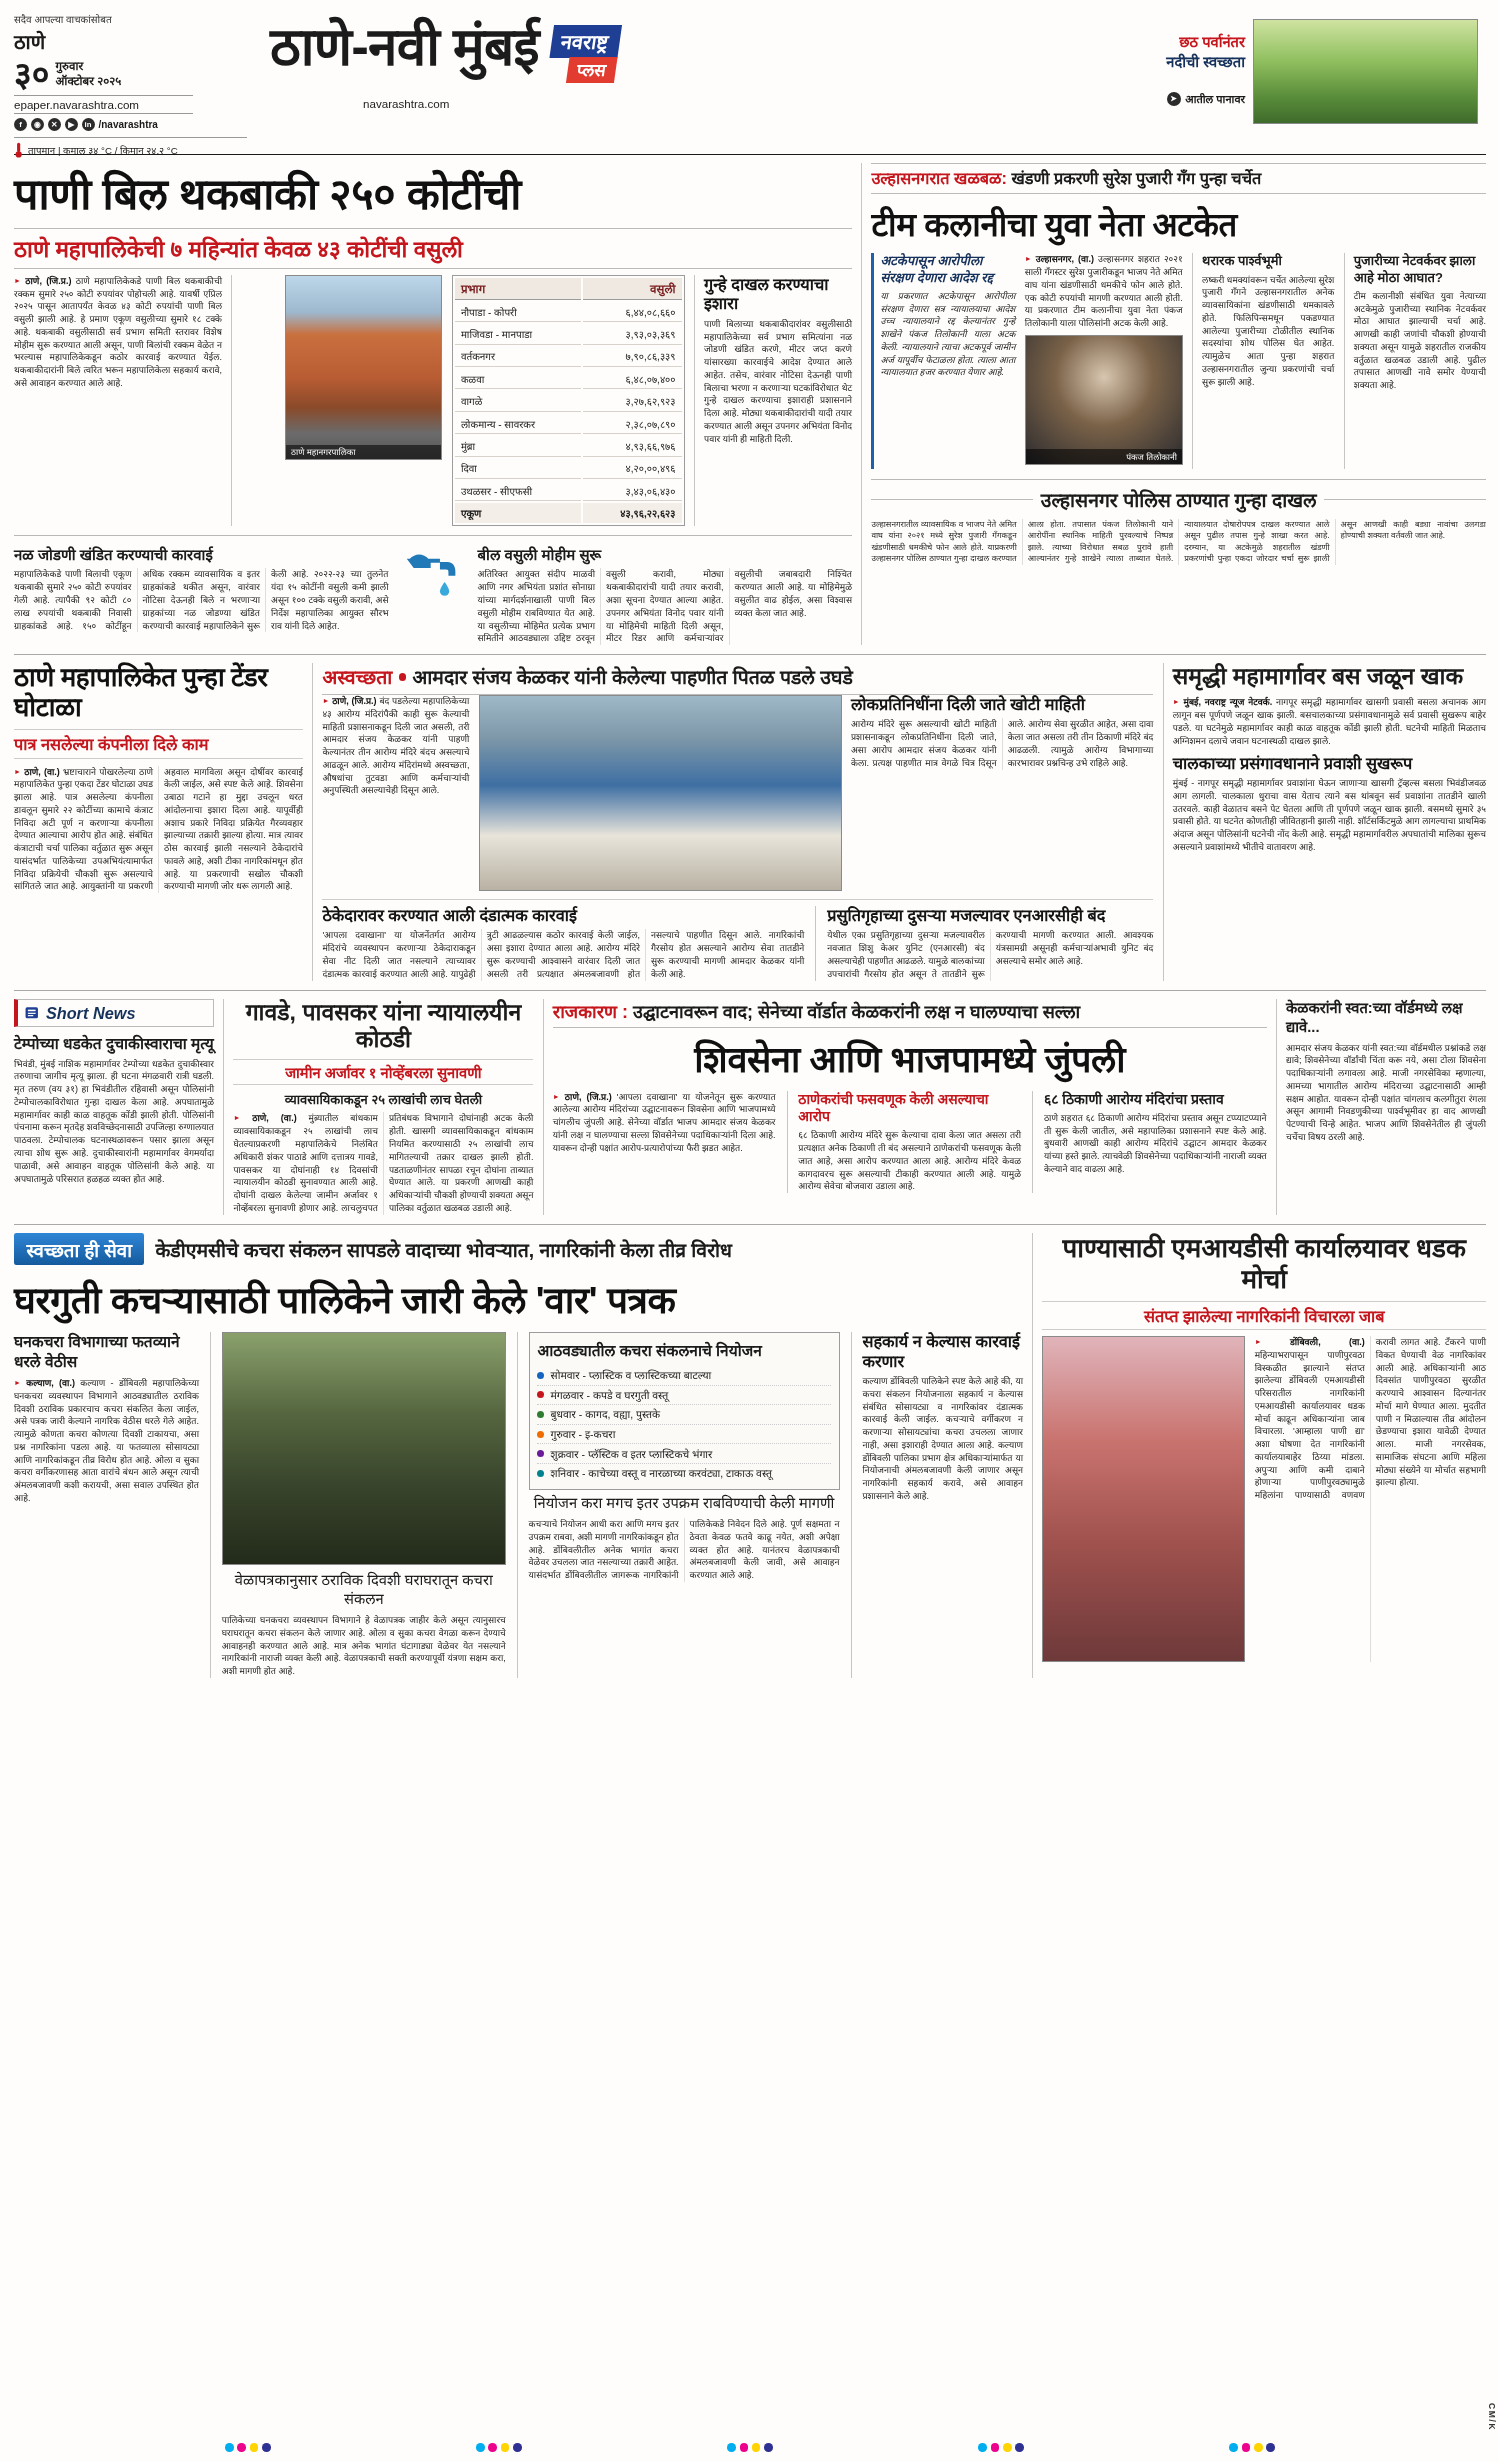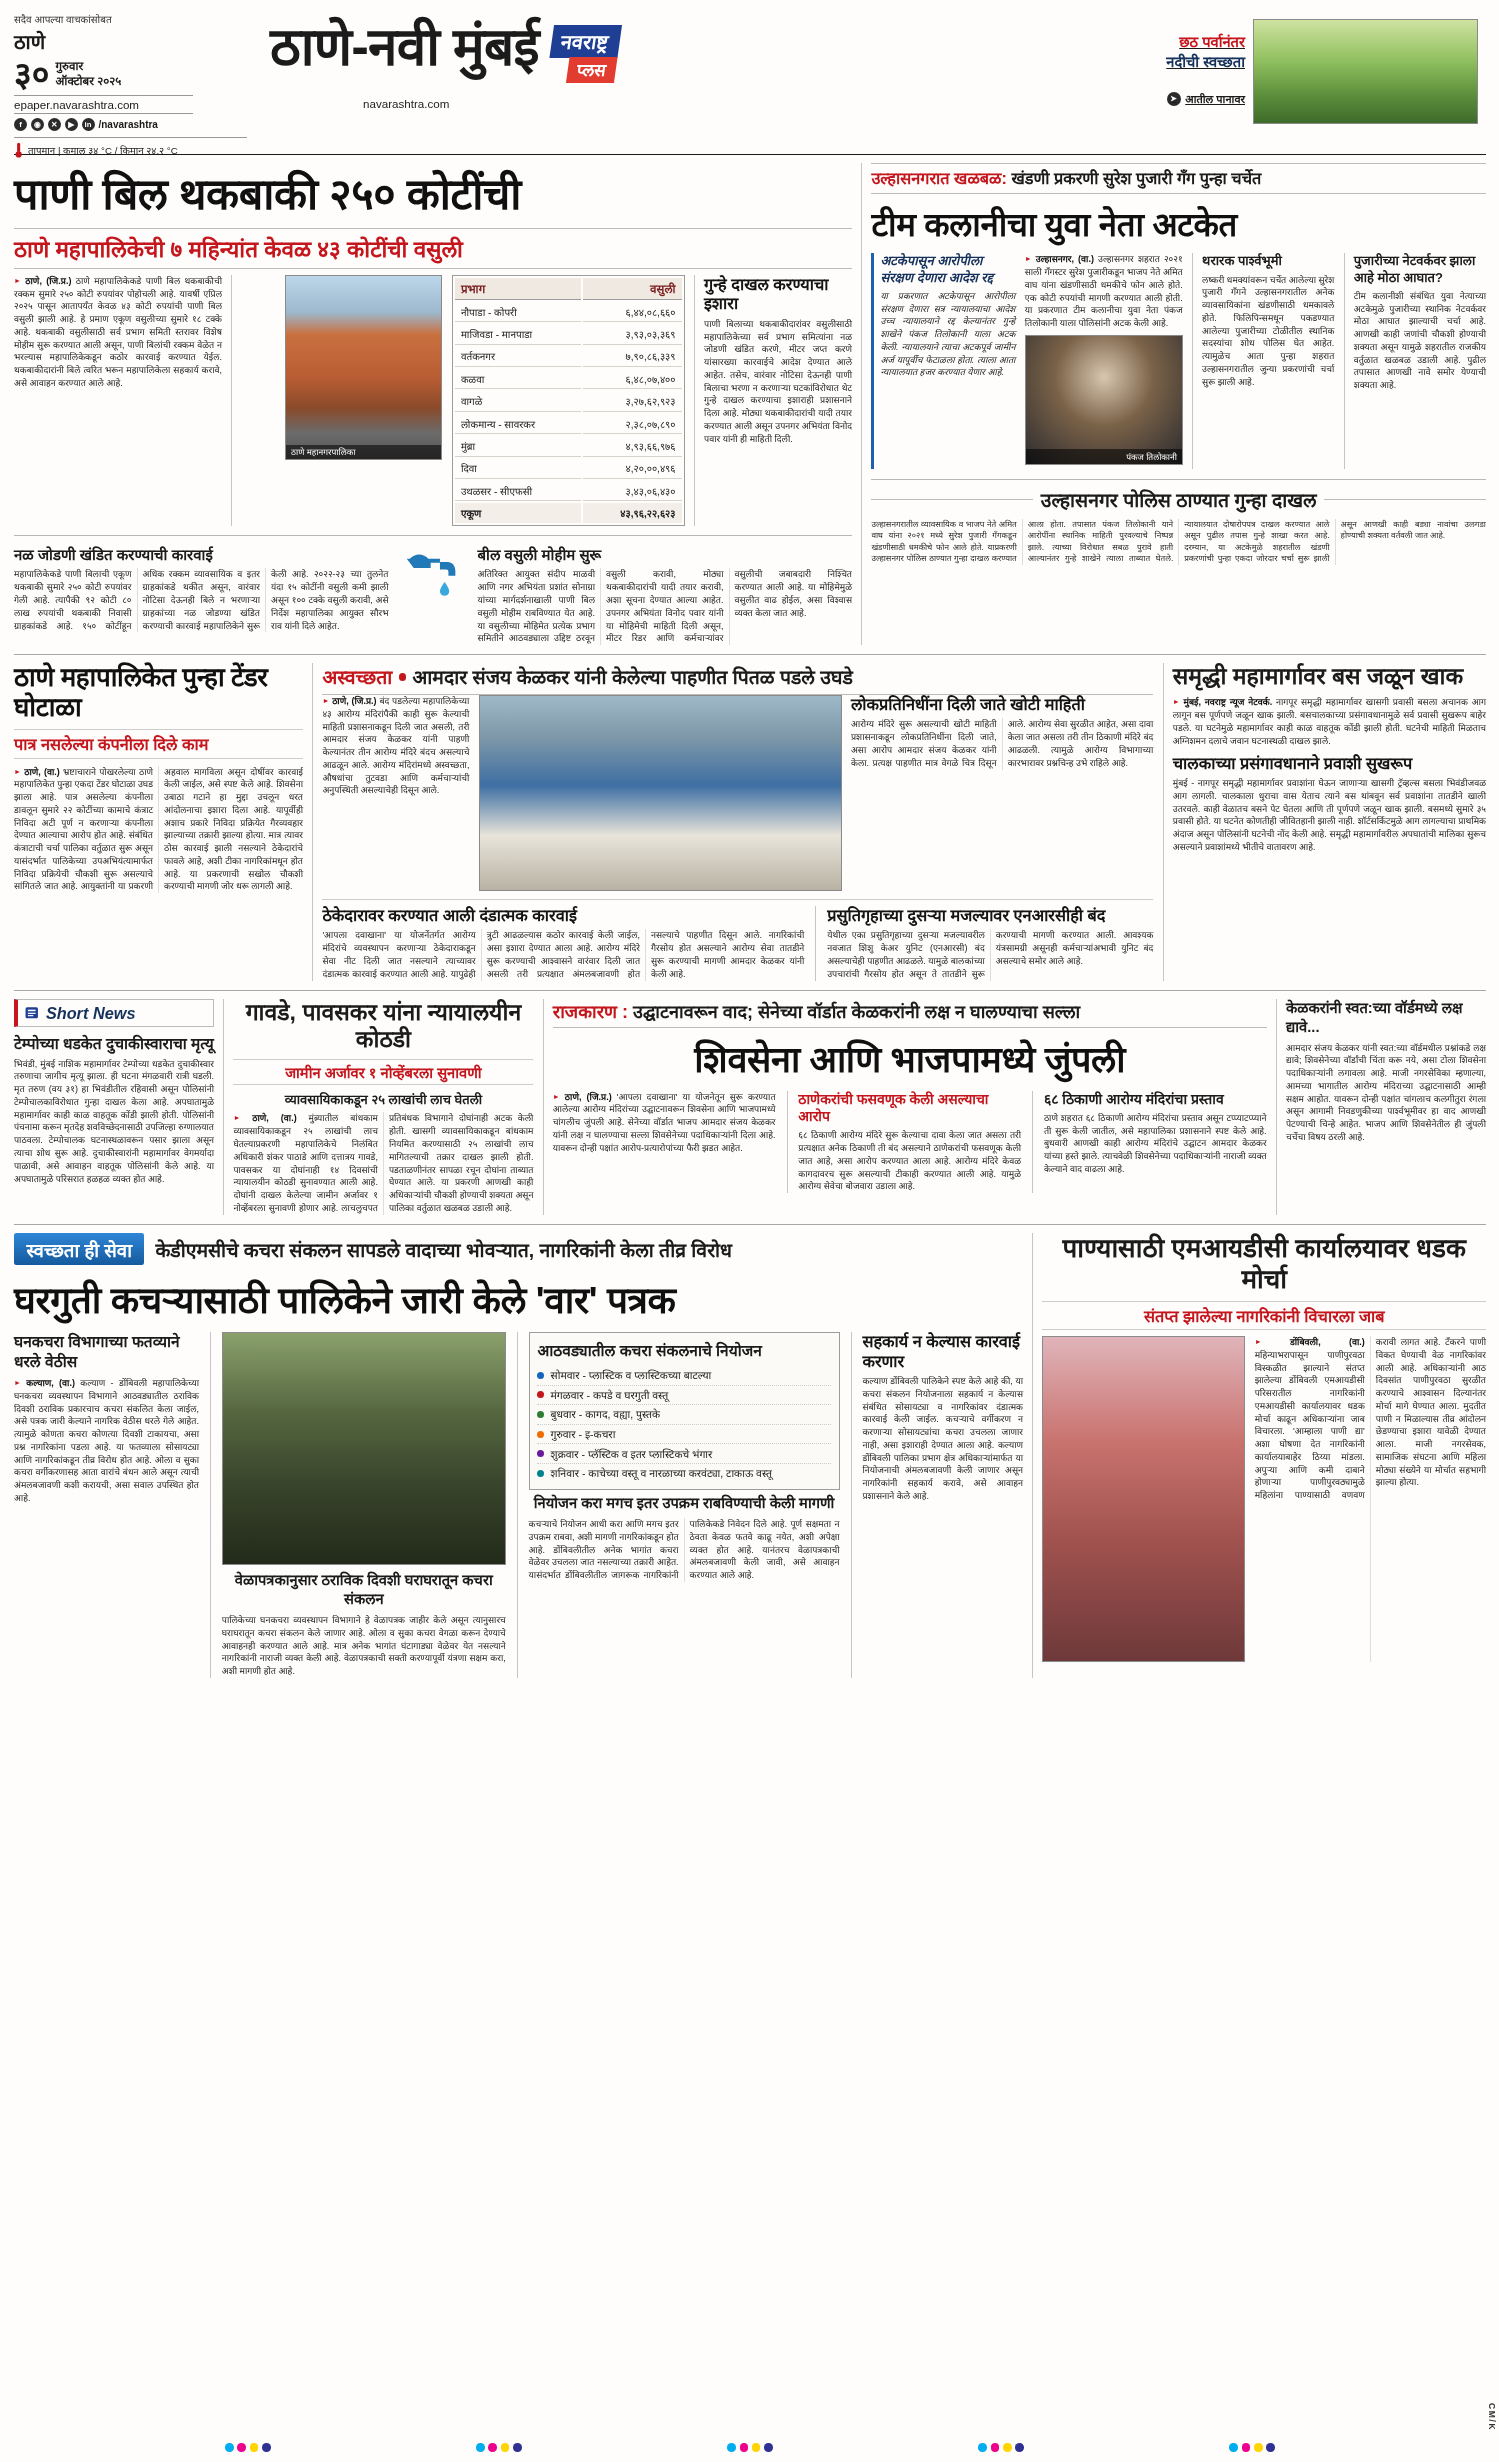--- a/index.html
+++ b/index.html
@@ -35,21 +35,21 @@
   .social { display:flex; align-items:center; gap:3.9px; margin-top:4.7px; font-size:10px; font-weight:700; }
   .sic { width:13px; height:13px; border-radius:50%; background:#2b2b2b; color:#fff; font-size:7.8px; display:flex; align-items:center; justify-content:center; }
   .weather { display:flex; align-items:center; gap:4.7px; font-size:9.7px; margin-top:6.2px; border-top:0.8px solid #999; padding-top:3.9px; width:233px; color:#222; }
   .mh-center { flex:1; display:flex; flex-direction:column; align-items:flex-start; padding-top:12.4px; position:relative; }
   .mh-titlewrap { display:flex; align-items:flex-start; gap:11px; }
   .mh-title { font-size:53px; font-weight:800; letter-spacing:-0.8px; line-height:1; }
   .brand { display:inline-block; transform:skewX(-8deg); margin-top:4.7px; }
   .b1 { display:block; background:#1e3f94; color:#fff; font-size:20px; font-weight:800; padding:3.1px 9.3px; }
   .b2 { display:block; background:#e23b30; color:#fff; font-size:17px; font-weight:800; padding:1.6px 9.3px; margin-left:20px; margin-top:-1.6px; }
   .site { font-size:11.6px; color:#222; align-self:flex-start; margin-left:93px; margin-top:14px; }
-  .mh-right { width:365px; display:flex; gap:7.8px; padding-top:11px;text-decoration:underline; }
+  .mh-right { width:365px; display:flex; gap:7.8px; padding-top:11px; }
   .promo-txt { width:124px; text-align:right; padding-top:12.4px; }
   .promo-l1 { color:#c4161c; font-weight:800; font-size:14.7px; }
   .promo-l2 { color:#16325c; font-weight:800; font-size:14.7px; }
   .promo-link { display:flex; justify-content:flex-end; align-items:center; gap:4.7px; margin-top:20px; font-size:11px; font-weight:700; color:#1b1b1b; }
   .arrc { width:14px; height:14px; border-radius:50%; background:#2b2b2b; color:#fff; font-size:7.8px; display:flex; align-items:center; justify-content:center; }
   .promo-photo { width:225px; height:105px; background:linear-gradient(180deg,#cfe3a1 0%,#8fbf5e 40%,#598c3a 75%,#3f6b2b 100%); }
 
   
   .rowA { display:flex; gap:9.3px; padding-top:7.8px; }
   .lead-col { width:838px; }
@@ -141,21 +141,21 @@
   .g-c3 { width:311px; }
   .sched { border:0.8px solid #9c9c9c; padding:6.2px 7.8px; margin-bottom:3px; background:#fbfaf6; }
   .sched h4 { font-size:15.5px; font-weight:800; margin-bottom:4.7px; }
   .sched li { list-style:none; font-size:10.5px; padding:2.3px 0; display:flex; gap:6.2px; align-items:center; border-bottom:0.8px dotted #ccc; }
   .sched li:last-child { border-bottom:none; }
   .sched .bdot { width:7px; height:7px; border-radius:50%; flex:0 0 7px; }
   .sched li:nth-child(1) .bdot{background:#1565c0;} .sched li:nth-child(2) .bdot{background:#c4161c;}
   .sched li:nth-child(3) .bdot{background:#2e7d32;} .sched li:nth-child(4) .bdot{background:#ef6c00;}
   .sched li:nth-child(5) .bdot{background:#6a1b9a;} .sched li:nth-child(6) .bdot{background:#00838f;}
   .g-c4 { flex:1; }
-  .g-subhead { font-size:14.7px; font-weight:700; line-height:1.3; margin:4.7px 0; text-align:center; }
+  .g-subhead { font-size:14.7px; font-weight:400; line-height:1.3; margin:4.7px 0; text-align:center; }
   .midc-col { flex:1; }
   .midc-col h2 { font-size:26px; font-weight:800; line-height:1.2; text-align:center; }
   .midc-sub { color:#c4161c; font-weight:800; font-size:16.3px; text-align:center; border-top:0.8px solid #ccc; border-bottom:0.8px solid #ccc; padding:2.3px 0; margin:6.2px 0; }
   .midc-row { display:flex; gap:9.3px; }
   .midc-photo { width:203px; height:326px; background:linear-gradient(180deg,#e0b4ba 0%,#c9736f 32%,#a2534f 62%,#6e393a 100%); }
 
   
   .pfoot { position:absolute; left:0; right:0; bottom:4.7px; height:20px; display:flex; align-items:center; justify-content:space-between; padding:0 225px 0 225px; }
   .dotg { display:flex; gap:3.9px; }
   .dotg i { width:8.5px; height:8.5px; border-radius:50%; display:block; }

